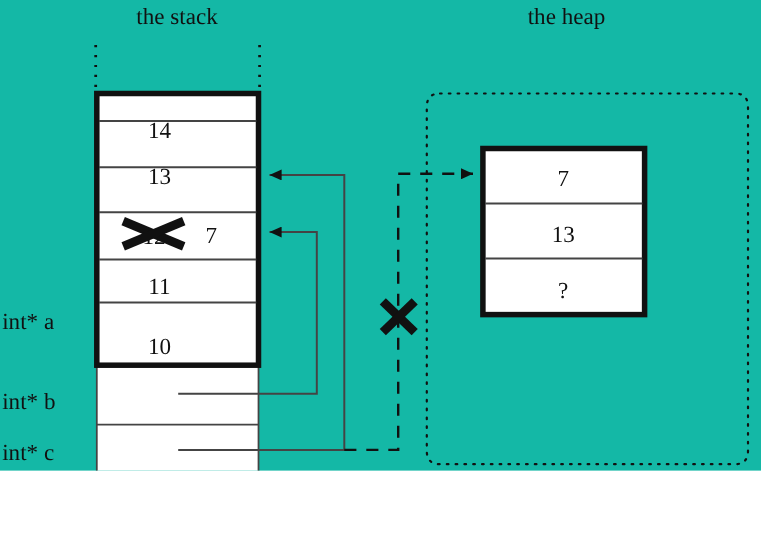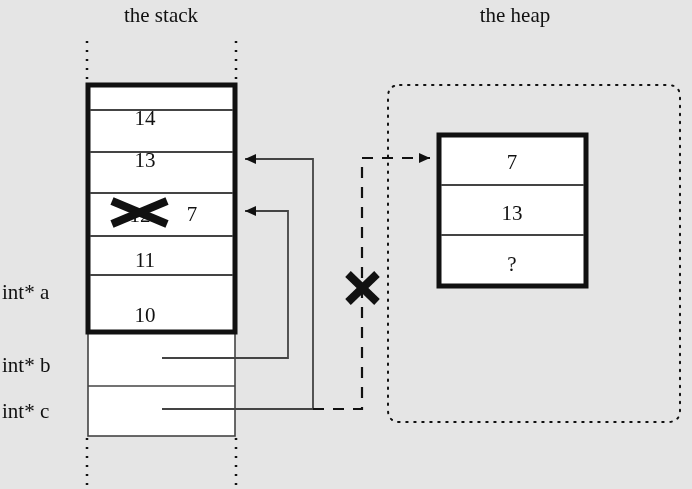--- a/index.html
+++ b/index.html
@@ -6,22 +6,22 @@
     margin: 0;
     padding: 0;
     background: #ffffff;
   }
   body {
     font-family: "Liberation Serif", "DejaVu Serif", serif;
   }
   #canvas {
     position: relative;
     width: 692px;
-    height: 489px;
-    background: #e5e5e5;
+    height: 428px;
+    background: #14b8a6;
     overflow: hidden;
   }
   #canvas svg {
     position: absolute;
     left: 0;
     top: 0;
   }
   .ttl {
     font-size: 21px;
     fill: #111111;

